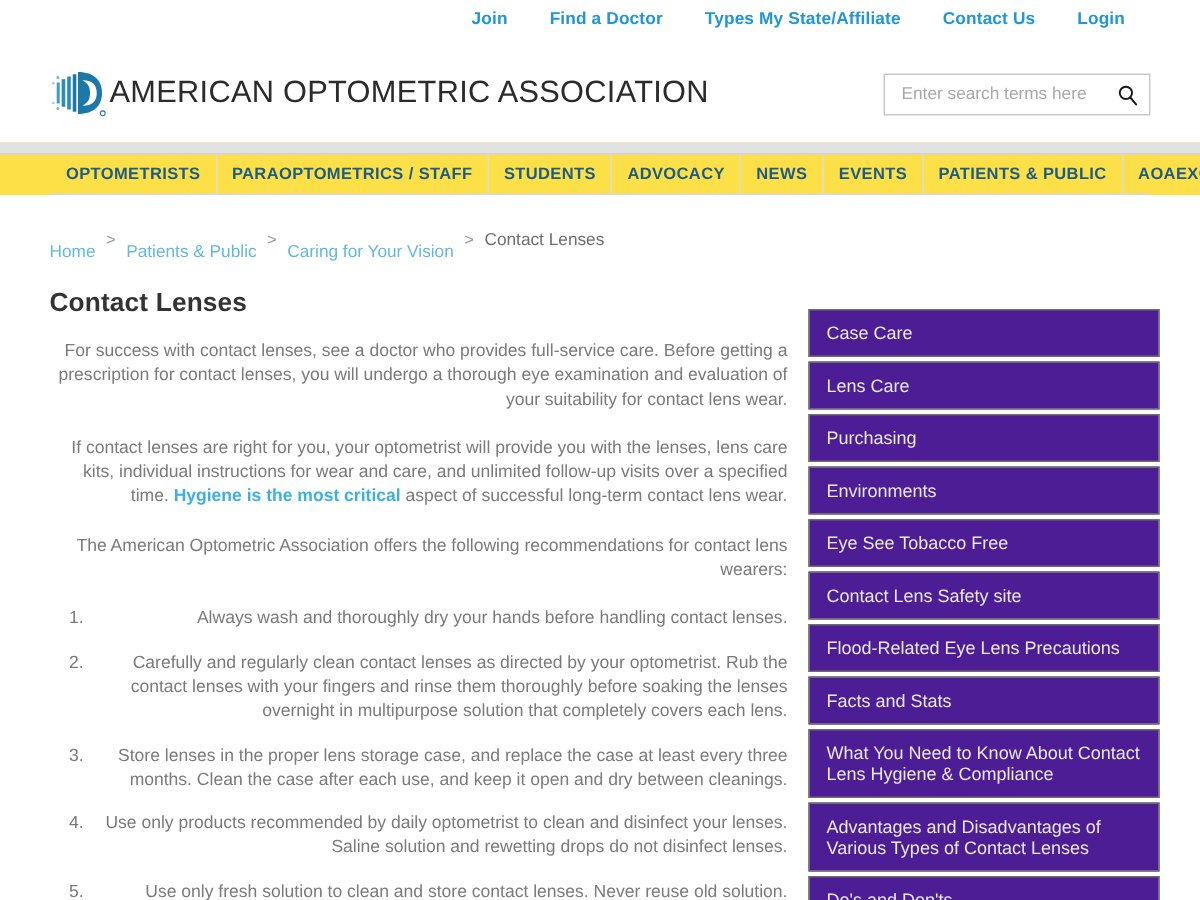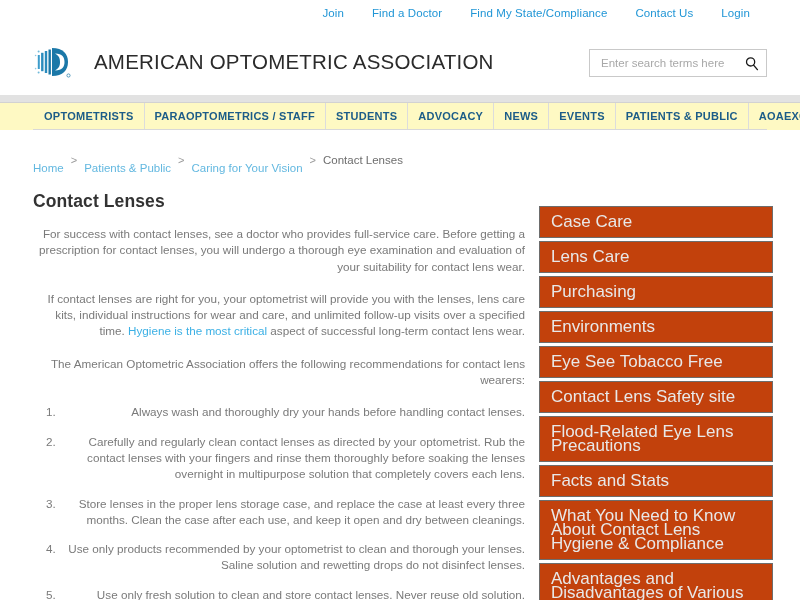--- a/index.html
+++ b/index.html
@@ -18,39 +18,39 @@
     height: 28px;
     display: flex;
     align-items: center;
     justify-content: flex-end;
     padding: 0 50px 0 0;
     gap: 28px;
   }
   .utility-link {
     color: #2196d6;
     font-size: 11.5px;
-    font-weight: normal;
+    font-weight: bold;
     text-decoration: none;
     letter-spacing: 0.1px;
     cursor: pointer;
     line-height: 1;
   }
 
   
   .masthead {
     height: 67px;
     display: flex;
     align-items: center;
     padding: 0 33px;
     position: relative;
   }
   .brand {
     display: flex;
     align-items: center;
-    gap: 21px;
+    gap: 0;
     cursor: pointer;
     text-decoration: none;
   }
   .logo-mark {
     width: 40px;
     height: 40px;
     position: relative;
     flex: 0 0 auto;
   }
   .brand-name {
@@ -94,21 +94,21 @@
     display: flex;
     align-items: center;
     justify-content: center;
     cursor: pointer;
     flex: 0 0 auto;
   }
 
   
   .nav-shell {
     padding: 0 33px;
-    background: #fef9c3;
+    background: #fde047;
   }
   .nav-topband {
     height: 8px;
     background: #e2e2e2;
     border-bottom: 1px solid #d2d2d2;
     margin: 0 -33px;
   }
   .mainnav {
     display: flex;
     align-items: stretch;
@@ -172,20 +172,21 @@
     margin: 0 0 16px 0;
     font-size: 11.7px;
     line-height: 16.3px;
     color: #7a7a7a;
     text-align: right;
   }
   .inline-link {
     color: #3bb0e5;
     text-decoration: none;
     cursor: pointer;
+    font-weight: bold;
   }
 
   ol.reco-list {
     margin: 0;
     padding: 0 0 0 26px;
     list-style: decimal;
   }
   ol.reco-list li {
     font-size: 11.7px;
     line-height: 16.3px;
@@ -198,39 +199,39 @@
   
   .sidebar {
     width: 234px;
     flex: 0 0 auto;
     padding-top: 32px;
     display: flex;
     flex-direction: column;
     gap: 3px;
   }
   .side-item {
-    background: #c2410c;
+    background: #4c1d95;
     color: #e8e8e8;
-    font-size: 17px;
+    font-size: 12px;
     line-height: 14px;
     padding: 8px 11px;
     cursor: pointer;
     text-decoration: none;
     display: block;
     min-height: 29px;
     border: 1px solid #6d6d6d;
   }
 </style>
 </head>
 <body>
 
 <div class="utility-bar">
   <a class="utility-link">Join</a>
   <a class="utility-link">Find a Doctor</a>
-  <a class="utility-link">Find My State/Compliance</a>
+  <a class="utility-link">Types My State/Affiliate</a>
   <a class="utility-link">Contact Us</a>
   <a class="utility-link">Login</a>
 </div>
 
 <div class="masthead">
   <a class="brand">
     <span class="logo-mark">
       <svg width="40" height="40" viewBox="0 0 40 40" aria-hidden="true">
 
         <path d="M19 6 C30 6 35 12 35 20 C35 28 30 34 19 34 Z" fill="#1b78a8"></path>
@@ -297,21 +298,21 @@
     <p>For success with contact lenses, see a doctor who provides full-service care. Before getting a prescription for contact lenses, you will undergo a thorough eye examination and evaluation of your suitability for contact lens wear.</p>
 
     <p><span>If contact lenses are right for you, your optometrist will provide you with the lenses, lens care kits, individual instructions for wear and care, and unlimited follow-up visits over a specified time. </span><a class="inline-link">Hygiene is the most critical</a><span> aspect of successful long-term contact lens wear.</span></p>
 
     <p>The American Optometric Association offers the following recommendations for contact lens wearers:</p>
 
     <ol class="reco-list">
       <li>Always wash and thoroughly dry your hands before handling contact lenses.</li>
       <li>Carefully and regularly clean contact lenses as directed by your optometrist. Rub the contact lenses with your fingers and rinse them thoroughly before soaking the lenses overnight in multipurpose solution that completely covers each lens.</li>
       <li>Store lenses in the proper lens storage case, and replace the case at least every three months. Clean the case after each use, and keep it open and dry between cleanings.</li>
-      <li>Use only products recommended by your optometrist to clean and thorough your lenses. Saline solution and rewetting drops do not disinfect lenses.</li>
+      <li>Use only products recommended by daily optometrist to clean and disinfect your lenses. Saline solution and rewetting drops do not disinfect lenses.</li>
       <li>Use only fresh solution to clean and store contact lenses. Never reuse old solution. Change the contact lens solution according to the manufacturer's recommendations, even if you don't use the lenses daily.</li>
     </ol>
   </main>
 
   <aside class="sidebar">
     <a class="side-item">Case Care</a>
     <a class="side-item">Lens Care</a>
     <a class="side-item">Purchasing</a>
     <a class="side-item">Environments</a>
     <a class="side-item">Eye See Tobacco Free</a>

